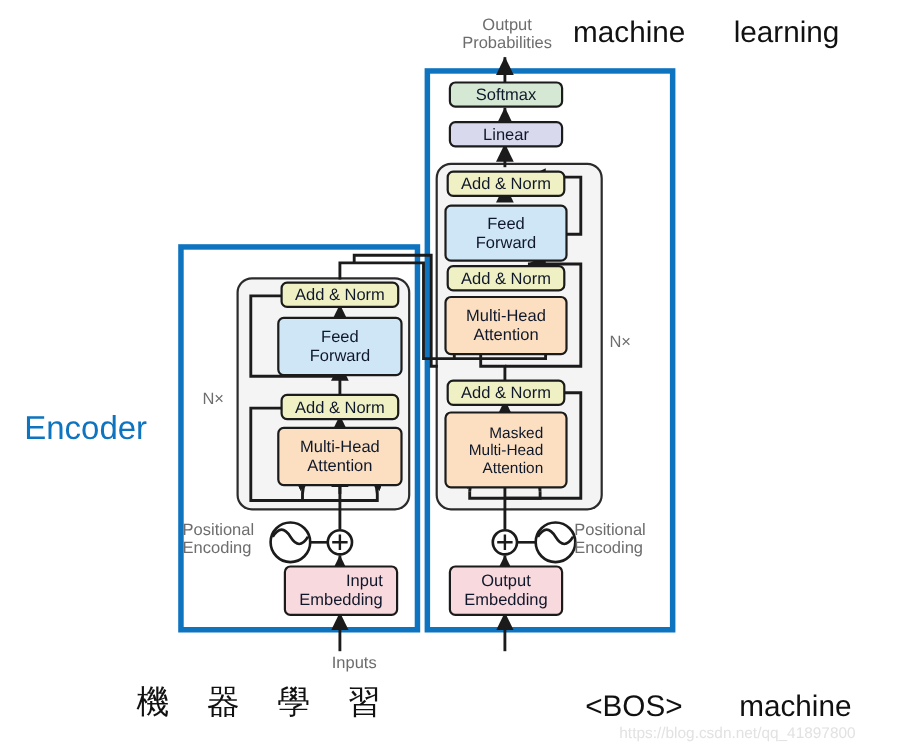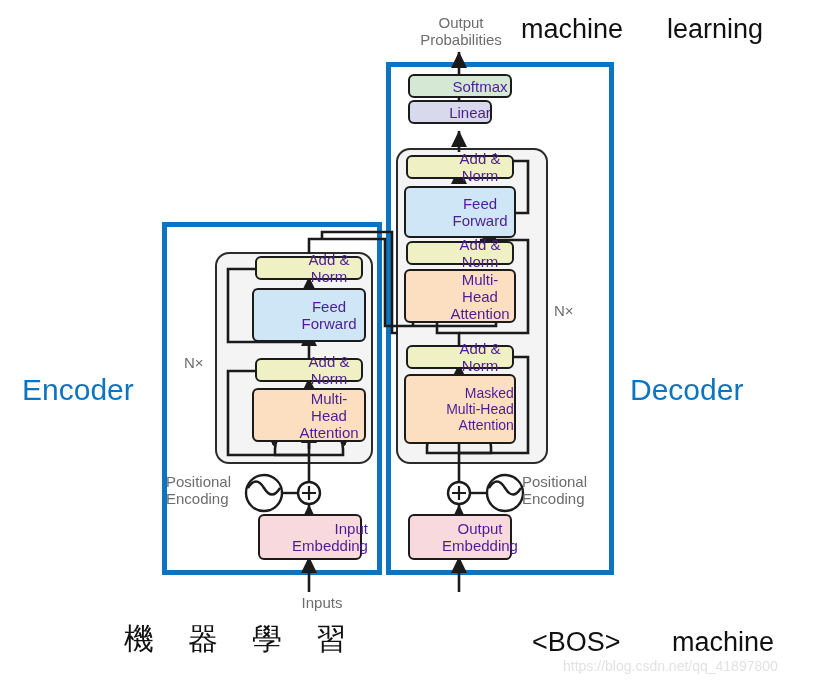--- a/index.html
+++ b/index.html
@@ -47,24 +47,23 @@
     box-sizing:border-box;
   }
 
   
   .node{
     box-sizing:border-box;
     border:2px solid #1b1b1b;
     border-radius:6px;
     display:flex;align-items:center;justify-content:center;
     text-align:center;
-    color:#4c1d95;
+    color:#0f172a;
     font-size:15px;line-height:17px;
     white-space:pre-line;
-    padding-left:40px;
   }
   .node.small{font-size:14px;line-height:16px;}
 
   svg.wires{position:absolute;left:0;top:0;width:818px;height:680px;overflow:visible;}
 </style>
 </head>
 <body>
 
 <div id="stage">
 
@@ -173,21 +172,21 @@
   <div class="abs node" style="left:255px;top:358px;width:108px;height:24px;background:#eff0c3;">Add &amp; Norm</div>
 
   <div class="abs node" style="left:252px;top:388px;width:114px;height:54px;background:#fbdfc0;">Multi-Head
 Attention</div>
 
   <div class="abs node" style="left:258px;top:514px;width:104px;height:46px;background:#f8d9dd;text-align:right;">Input
 Embedding</div>
 
   <div class="abs node" style="left:408px;top:74px;width:104px;height:24px;background:#d5e8d4;">Softmax</div>
 
-  <div class="abs node" style="left:408px;top:100px;width:84px;height:24px;background:#d9d9ee;">Linear</div>
+  <div class="abs node" style="left:408px;top:110px;width:104px;height:24px;background:#d9d9ee;">Linear</div>
 
   <div class="abs node" style="left:406px;top:155px;width:108px;height:24px;background:#eff0c3;">Add &amp; Norm</div>
 
   <div class="abs node" style="left:404px;top:186px;width:112px;height:52px;background:#cfe6f7;">Feed
 Forward</div>
 
   <div class="abs node" style="left:406px;top:241px;width:108px;height:24px;background:#eff0c3;">Add &amp; Norm</div>
 
   <div class="abs node" style="left:404px;top:269px;width:112px;height:54px;background:#fbdfc0;">Multi-Head
 Attention</div>
@@ -212,21 +211,20 @@
 
   <div class="abs lbl-gray" style="left:522px;top:473px;width:92px;text-align:left;">Positional
 Encoding</div>
 
   <div class="abs lbl-nx" style="left:184px;top:354px;">N×</div>
 
   <div class="abs lbl-nx" style="left:554px;top:302px;">N×</div>
 
   <div class="abs lbl-blue" style="left:22px;top:376px;">Encoder</div>
 
-  <div class="abs lbl-blue" style="left:630px;top:376px;">Decoder</div>
 
   <div class="abs lbl-black" style="left:521px;top:14px;">machine</div>
 
   <div class="abs lbl-black" style="left:667px;top:14px;">learning</div>
 
   <div class="abs lbl-cjk" style="left:124px;top:622px;">機</div>
   <div class="abs lbl-cjk" style="left:188px;top:622px;">器</div>
   <div class="abs lbl-cjk" style="left:252px;top:622px;">學</div>
   <div class="abs lbl-cjk" style="left:316px;top:622px;">習</div>
 

